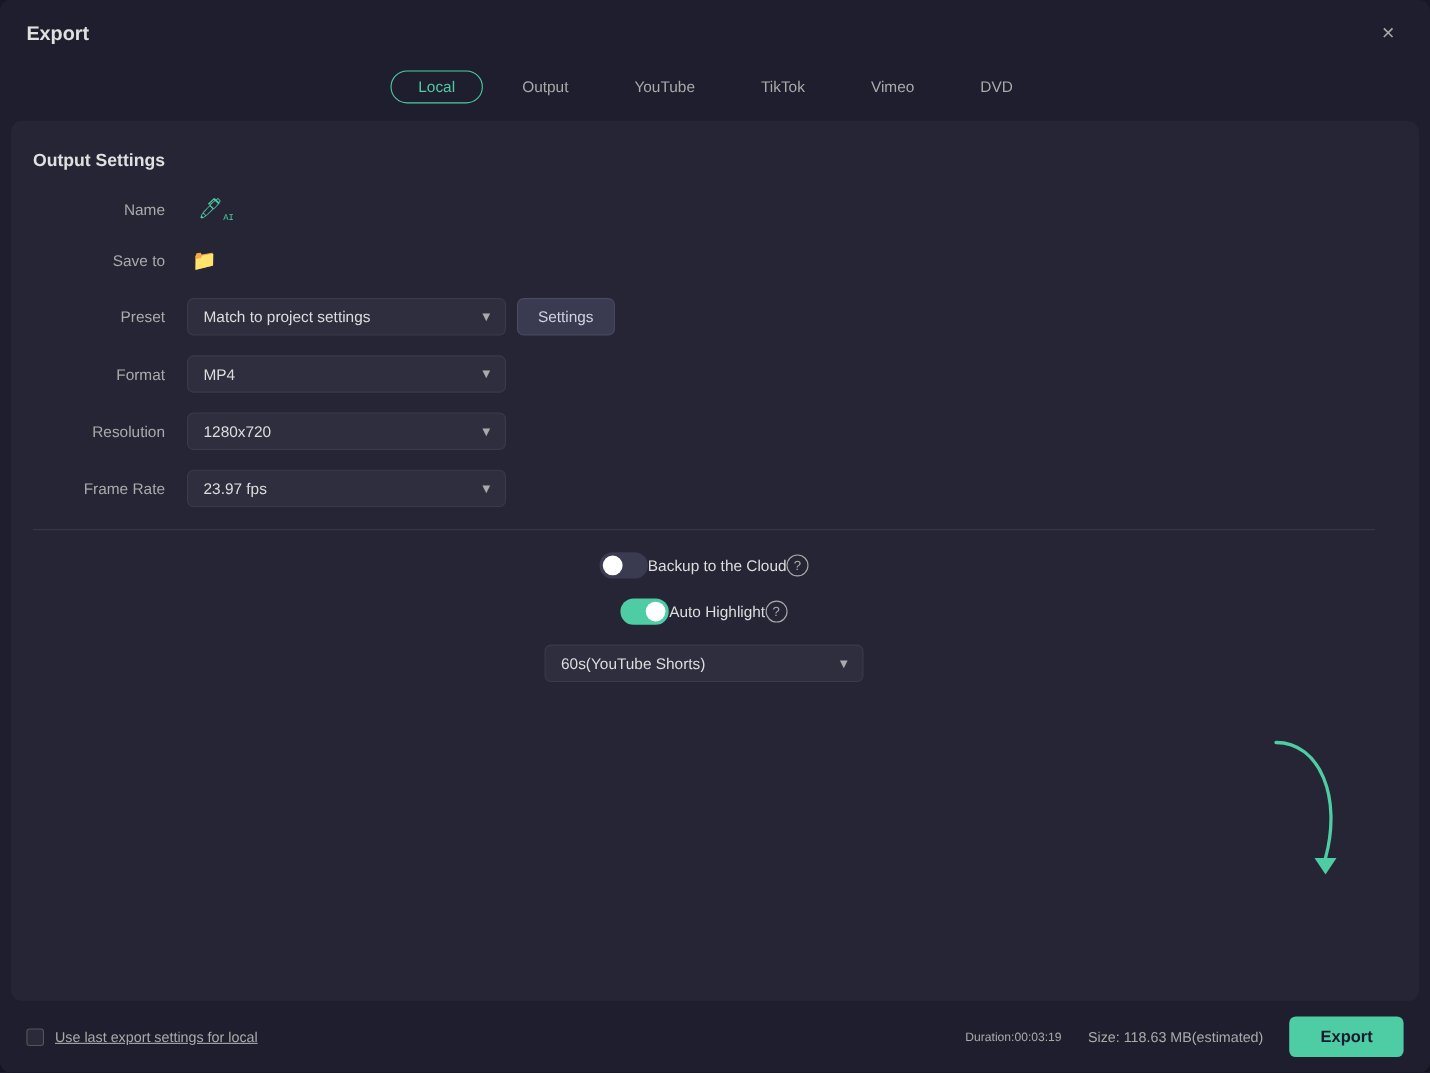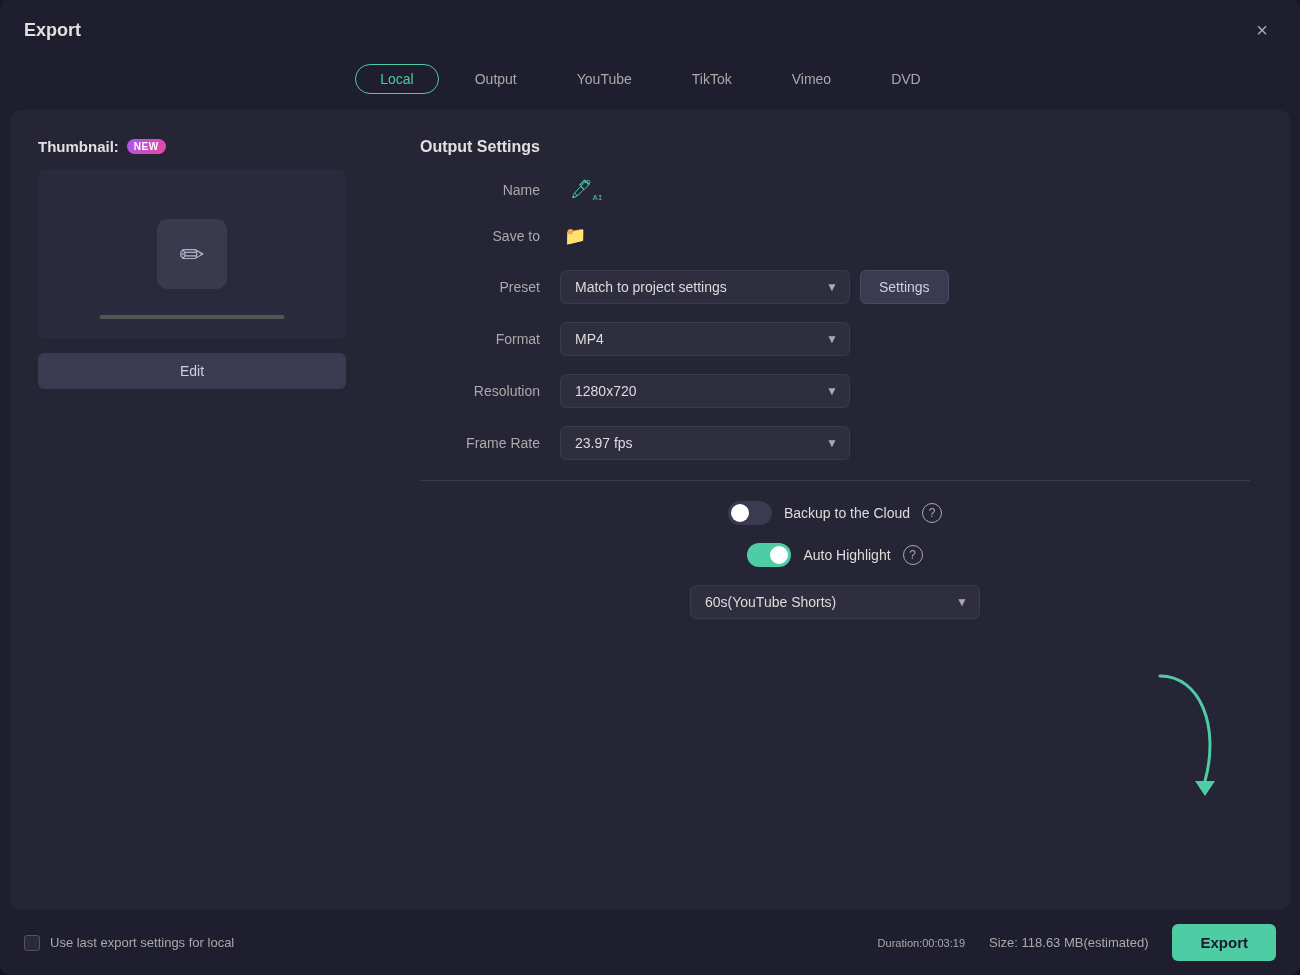--- a/index.html
+++ b/index.html
@@ -309,21 +309,21 @@
     }
     .divider {
       height: 1px;
       background: #3a3a4e;
       margin: 20px 0;
     }
     .toggle-row {
       display: flex;
       align-items: center;
       justify-content: center;
-      gap: 12px;
+      gap: 0;
       margin-bottom: 18px;
     }
     .toggle {
       width: 44px;
       height: 24px;
       border-radius: 12px;
       position: relative;
       cursor: pointer;
       flex-shrink: 0;
     }
@@ -372,20 +372,21 @@
       padding: 14px 24px;
       background: #1e1e2e;
     }
     .use-last-checkbox {
       display: flex;
       align-items: center;
       gap: 10px;
       font-size: 13px;
       color: #aaa;
       cursor: pointer;
+      text-decoration: underline;
     }
     .checkbox-box {
       width: 16px;
       height: 16px;
       border: 1.5px solid #555;
       border-radius: 3px;
       background: #2a2a3a;
       flex-shrink: 0;
     }
     .bottom-right {
@@ -437,35 +438,20 @@
     <button class="tab active">Local</button>
     <button class="tab">Output</button>
     <button class="tab">YouTube</button>
     <button class="tab">TikTok</button>
     <button class="tab">Vimeo</button>
     <button class="tab">DVD</button>
   </div>
 
   <div class="main-content">
 
-    <div class="left-panel">
-      <div class="thumbnail-label">
-        <span>Thumbnail:</span>
-        <span class="new-badge">NEW</span>
-      </div>
-
-      <div class="thumbnail-preview">
-        <div class="thumbnail-icon-box">
-          <span class="pencil-icon">✏</span>
-        </div>
-        <div class="thumbnail-bar"></div>
-      </div>
-
-      <button class="edit-btn">Edit</button>
-    </div>
 
     <div class="right-panel">
       <div class="output-settings-title">Output Settings</div>
 
       <div class="form-row">
         <span class="form-label">Name</span>
         <span class="ai-icon" title="AI">🖊<sub style="font-size:8px;color:#4ecca3;">AI</sub></span>
       </div>
 
       <div class="form-row">

